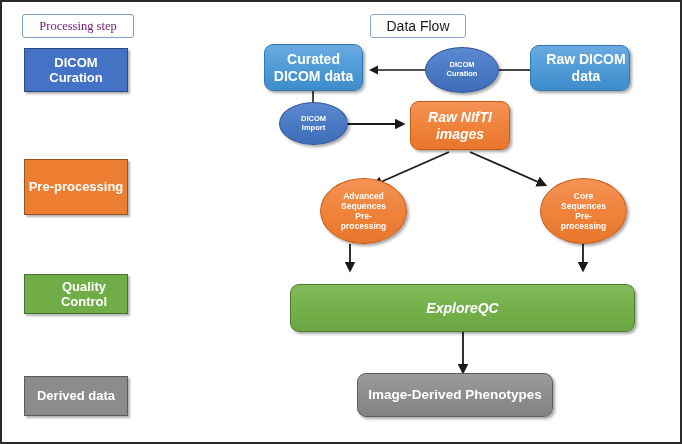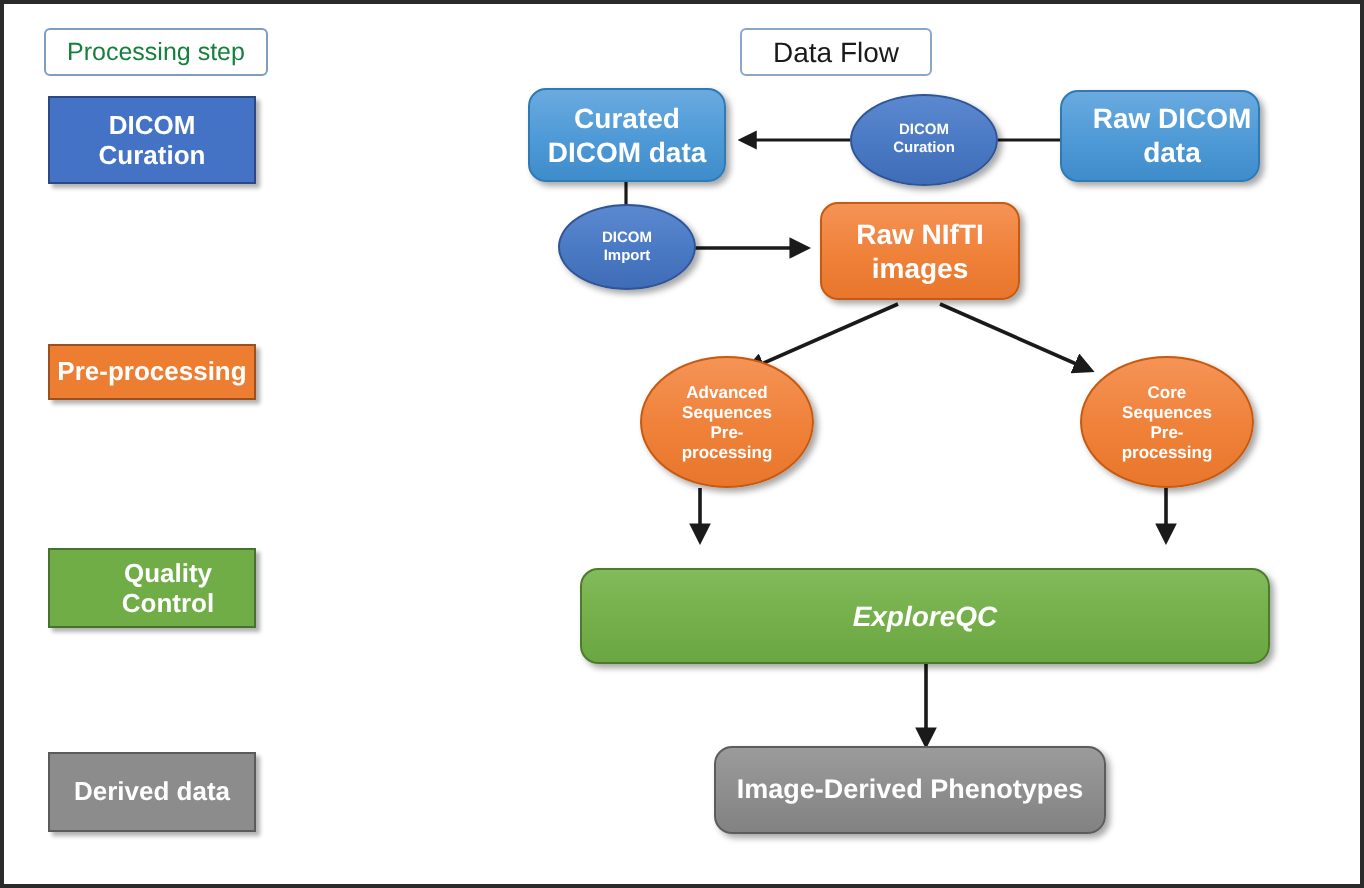--- a/index.html
+++ b/index.html
@@ -26,23 +26,24 @@
     text-align: center;
     line-height: 1.18;
     white-space: pre-line;
   }
 
   
   .legend-header {
     background: #ffffff;
     border: 1px solid #7f9dc0;
     border-radius: 3px;
-    color: #15803d;
+    color: #701a75;
     font-size: 12.5px;
     box-shadow: 0 0 0 0 rgba(0,0,0,0);
+    font-family: Liberation Serif, serif;
   }
   .legend-chip {
     color: #ffffff;
     font-size: 13px;
     font-weight: 600;
     border: 1px solid rgba(0,0,0,0.35);
     box-shadow: 2px 2px 2px rgba(0,0,0,0.30);
   }
   .chip-blue   { background: #4472c4; }
   .chip-orange { background: #ed7d31; }
@@ -138,41 +139,41 @@
     <line x1="581" y1="242" x2="581" y2="268" stroke="#1a1a1a" stroke-width="1.8" marker-end="url(#arrowhead)"></line>
 
     <line x1="461" y1="318" x2="461" y2="370" stroke="#1a1a1a" stroke-width="1.8" marker-end="url(#arrowhead)"></line>
   </svg>
 
   <div class="node legend-header" style="left:20px; top:12px; width:112px; height:24px;">Processing step</div>
 
   <div class="node legend-chip chip-blue" style="left:22px; top:46px; width:104px; height:44px;">DICOM
 Curation</div>
 
-  <div class="node legend-chip chip-orange" style="left:22px; top:170px; width:104px; height:28px;">Pre-processing</div>
+  <div class="node legend-chip chip-orange" style="left:22px; top:157px; width:104px; height:56px;">Pre-processing</div>
 
   <div class="node legend-chip chip-green" style="left:22px; top:272px; width:104px; height:40px;padding-left:16px;">Quality Control</div>
 
   <div class="node legend-chip chip-grey" style="left:22px; top:374px; width:104px; height:40px;">Derived data</div>
 
   <div class="node flow-header" style="left:368px; top:12px; width:96px; height:24px;">Data Flow</div>
 
   <div class="node rrect rrect-blue" style="left:528px; top:43px; width:100px; height:46px;padding-left:12px;">Raw DICOM
 data</div>
 
   <div class="node ellipse ellipse-blue" style="left:423px; top:45px; width:74px; height:46px;">DICOM
 Curation</div>
 
   <div class="node rrect rrect-blue" style="left:262px; top:42px; width:99px; height:47px;">Curated
 DICOM data</div>
 
   <div class="node ellipse ellipse-blue" style="left:277px; top:100px; width:69px; height:43px;">DICOM
 Import</div>
 
-  <div class="node rrect rrect-orange" style="left:408px; top:99px; width:100px; height:49px;">Raw NIfTI
+  <div class="node rrect rrect-orange" style="left:408px; top:99px; width:100px; height:49px;font-style:italic;">Raw NIfTI
 images</div>
 
   <div class="node ellipse ellipse-orange" style="left:318px; top:176px; width:87px; height:66px;">Advanced
 Sequences
 Pre-
 processing</div>
 
   <div class="node ellipse ellipse-orange" style="left:538px; top:176px; width:87px; height:66px;">Core
 Sequences
 Pre-

